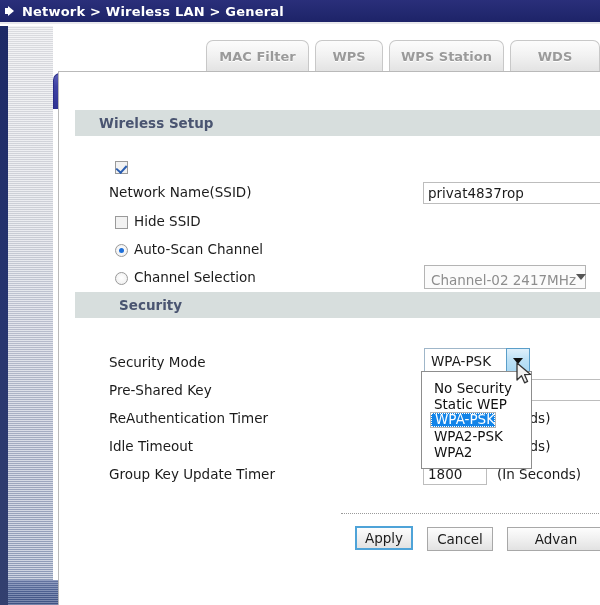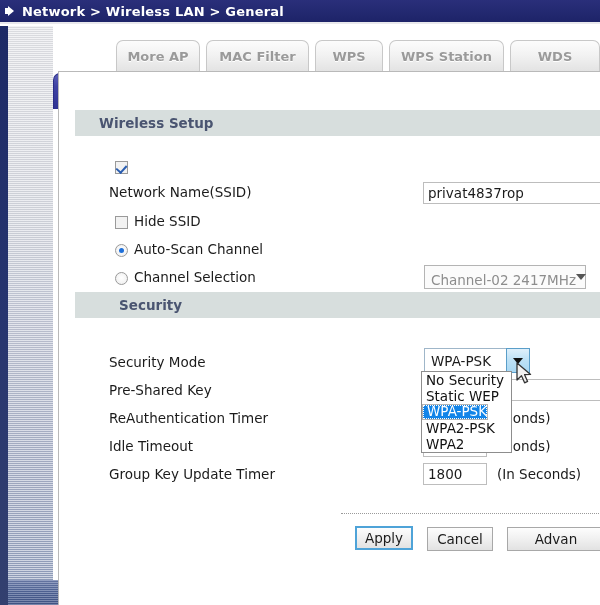--- a/index.html
+++ b/index.html
@@ -166,23 +166,23 @@
     display: flex; align-items: center; z-index: 40;
   }
   #sec-combo .sel-txt { padding-left: 6px; font-size: 13.5px; color: #1b1b1b; }
   #sec-btn {
     position: absolute; left: 506px; top: 348px; width: 24px; height: 25px;
     background: linear-gradient(180deg,#dff0fb 0%, #bfe2f6 45%, #a9d8f3 100%);
     border: 1px solid #5a9ec9;
     display: flex; align-items: center; justify-content: center; z-index: 41;
   }
   #dropdown {
-    position: absolute; left: 421px; top: 371px; width: 91px;
+    position: absolute; left: 421px; top: 371px; width: 111px;
     background: #ffffff; border: 1px solid #8d8d8d;
-    z-index: 45; padding: 0;
+    z-index: 45; padding: 8px;
   }
   #dropdown .opt {
     height: 16px; line-height: 16px;
     font-size: 13.5px; color: #111111;
     padding-left: 4px; white-space: nowrap;
   }
   #dropdown .opt.sel {
     background: #1284e8; color: #ffffff;
     outline: 1px dotted #ffffff; outline-offset: -2px;
   }
@@ -216,21 +216,20 @@
   <span class="tb-icon"></span>
   <span class="tb-text">Network &gt; Wireless LAN &gt; General</span>
 </div>
 
 <div id="left-rail"></div>
 <div id="left-band"></div>
 <div id="bottom-band2"></div>
 
 <div id="tabstrip">
   <div class="tab active" style="left:0px;width:57px;margin-top:37px;">AP</div>
-  <div class="tab inactive" style="left:63px;width:84px;">More AP</div>
   <div class="tab inactive" style="left:153px;width:103px;">MAC Filter</div>
   <div class="tab inactive" style="left:262px;width:68px;text-align:right;">WPS</div>
   <div class="tab inactive" style="left:336px;width:115px;">WPS Station</div>
   <div class="tab inactive" style="left:457px;width:90px;">WDS</div>
 </div>
 
 <div id="panel">
  <div id="panel-inner">
 
   <div class="section-head" style="top:38px;">

